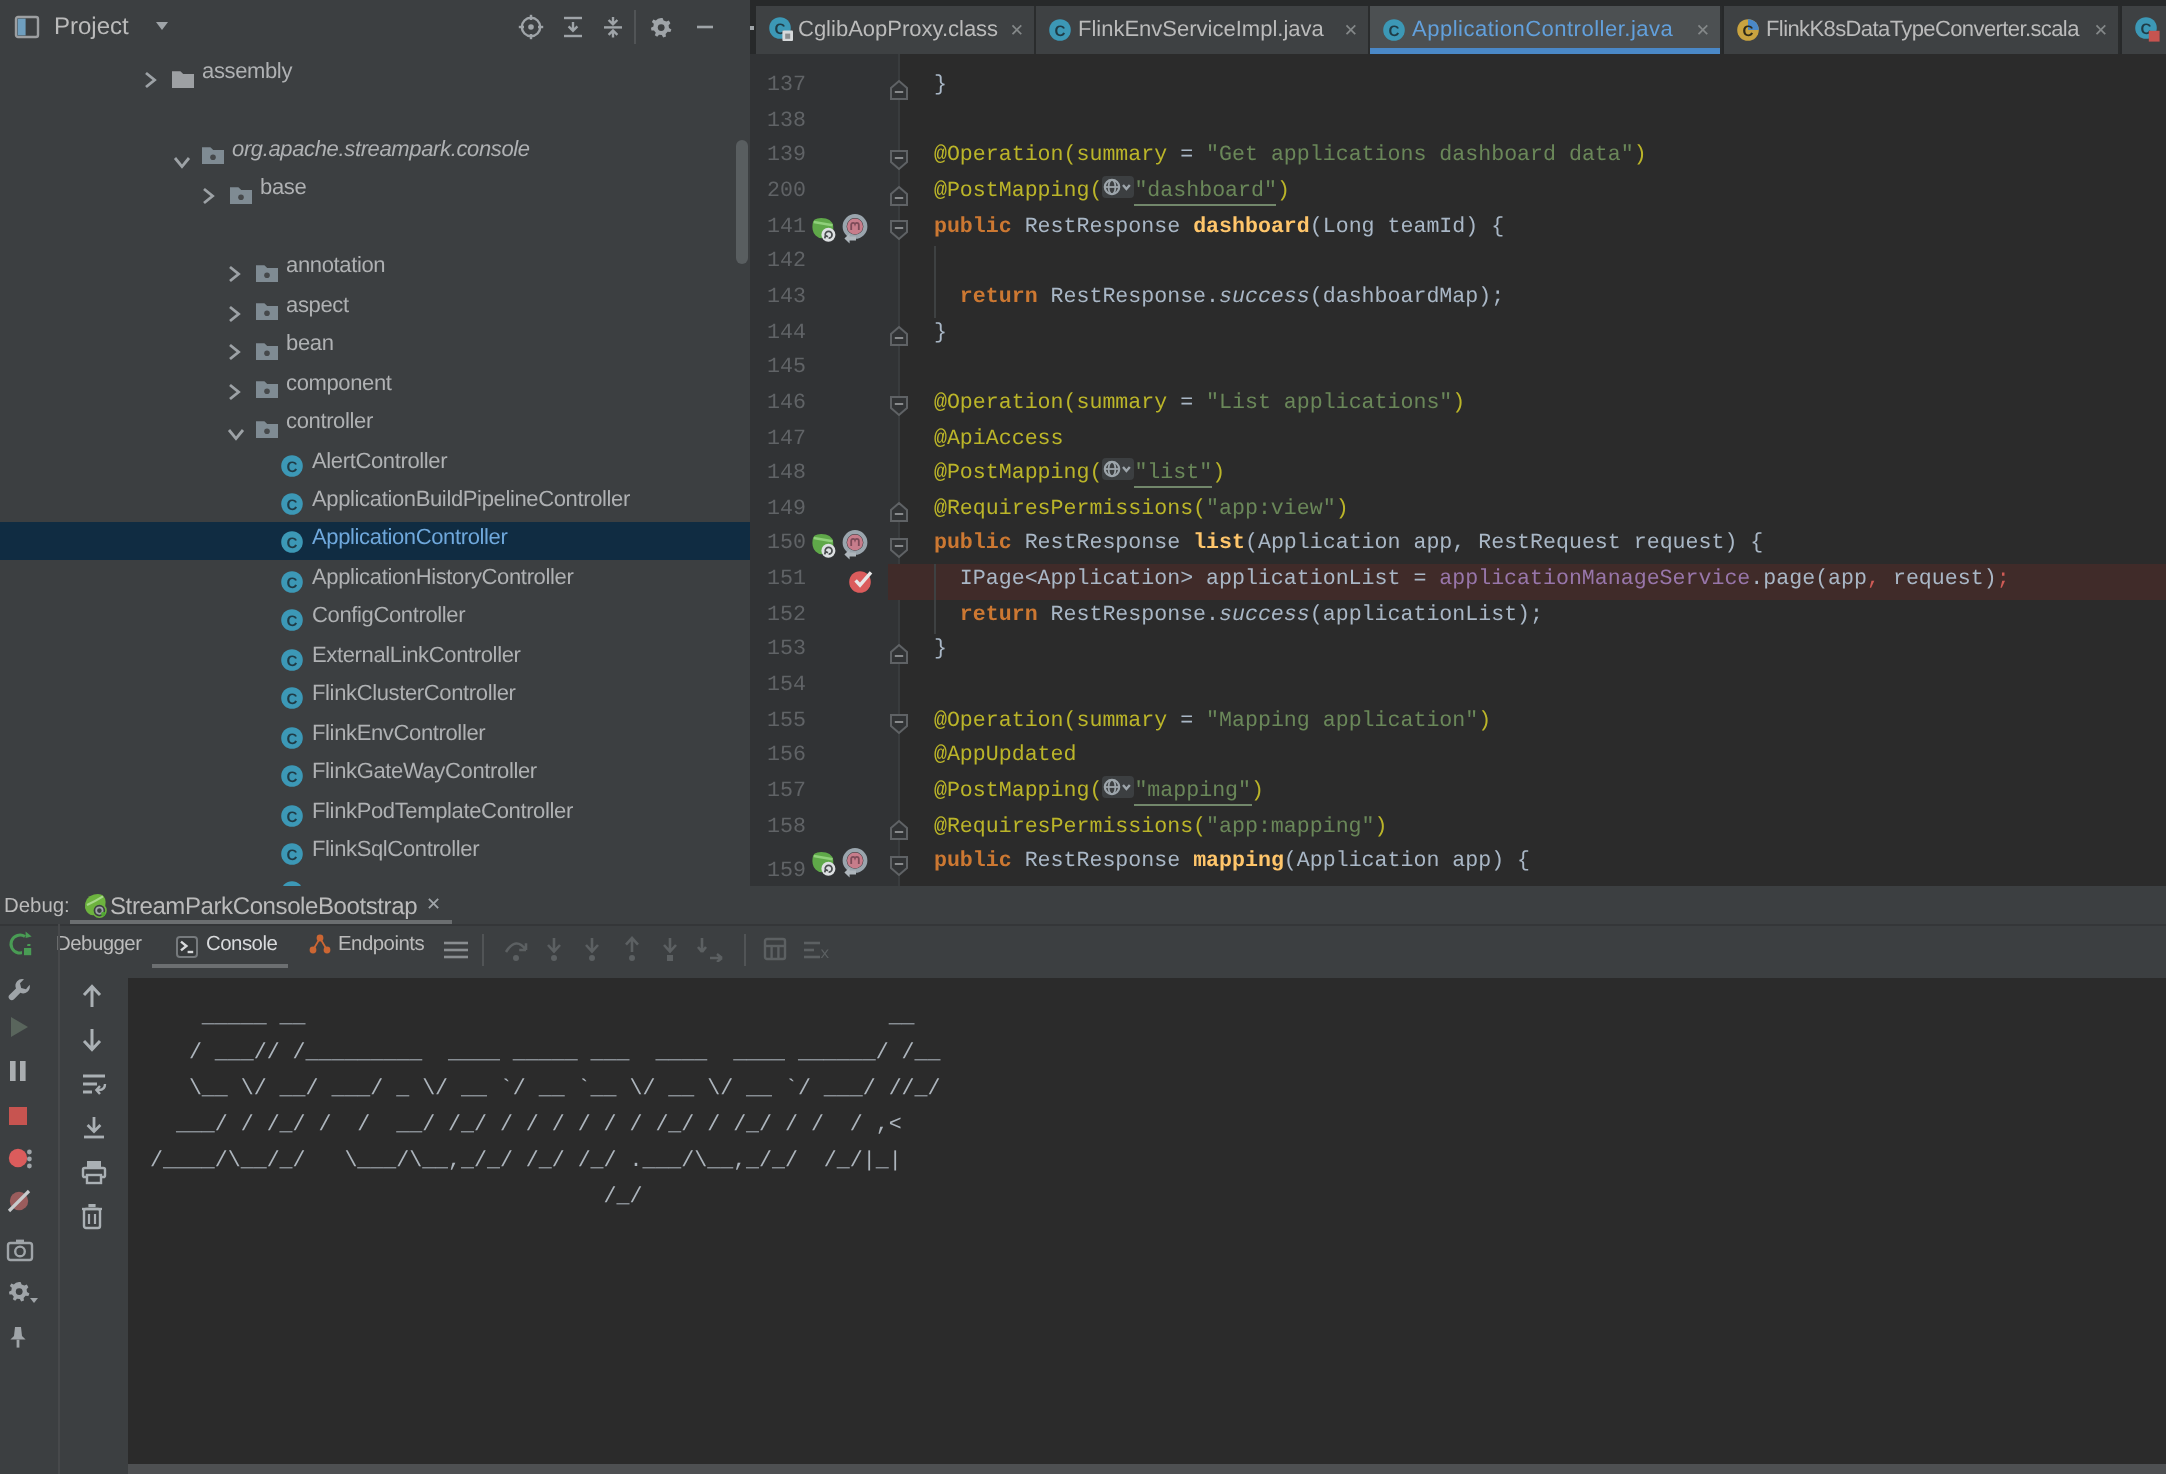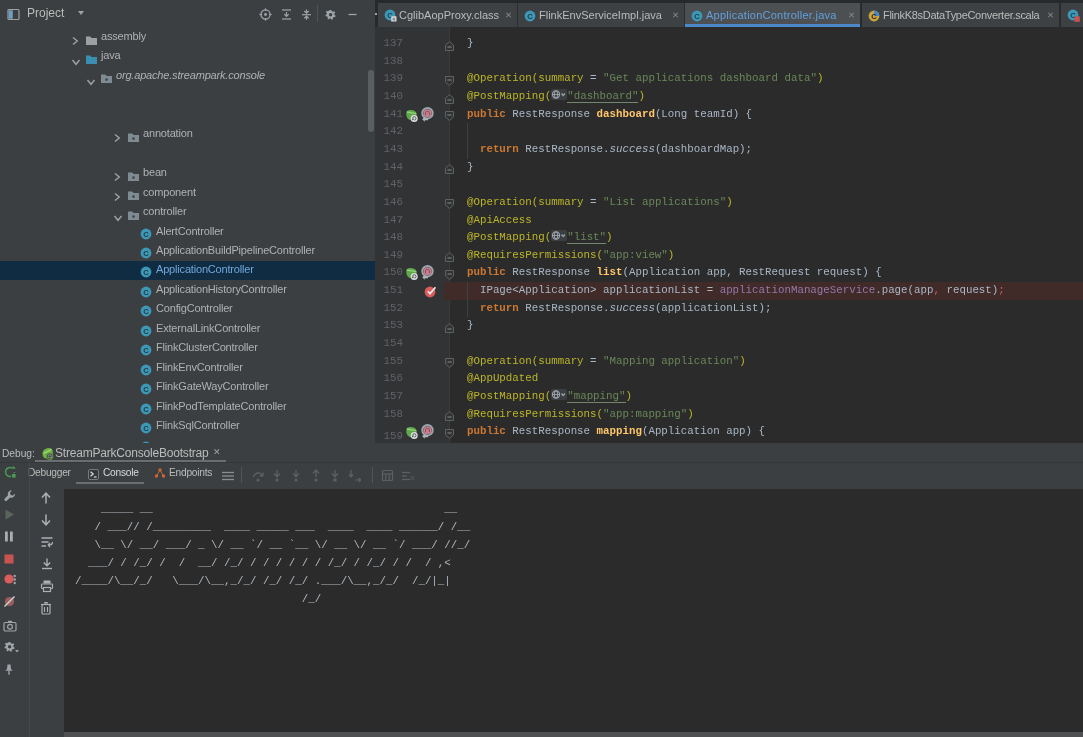--- a/index.html
+++ b/index.html
@@ -116,48 +116,59 @@
   </div>
   <div style="position:absolute;left:0;top:27.50px;width:375px;height:19.45px;">
       <span style="position:absolute;left:71px;top:4.5px"><svg width="8" height="10" viewBox="0 0 8 10">
           <path d="M2 1.5 L6.3 5 L2 8.5" fill="none" stroke="#9da2a6" stroke-width="1.4"></path>
         </svg></span>
       <span style="position:absolute;left:85px;top:4px"><svg width="13" height="11" viewBox="0 0 13 11">
           <path d="M1 1.6 H5.2 L6.6 3 H12 V10 H1 Z" fill="#9da0a3"></path>
         </svg></span>
       <span class="treetext" style="position:absolute;left:101px;top:2.5px">assembly</span>
     </div>
-    <div style="position:absolute;left:0;top:46.95px;width:375px;height:19.45px;">
-      <span style="position:absolute;left:71px;top:5.5px"><svg width="10" height="8" viewBox="0 0 10 8">
-          <path d="M1.5 2 L5 6.3 L8.5 2" fill="none" stroke="#9da2a6" stroke-width="1.4"></path>
-        </svg></span>
-      <span style="position:absolute;left:85px;top:4px"><svg width="13" height="11" viewBox="0 0 13 11">
-          <path d="M1 1.6 H5.2 L6.6 3 H12 V10 H1 Z" fill="#3a8fb0"></path>
-        </svg></span>
-      <span class="treetext" style="position:absolute;left:101px;top:2.5px">java</span>
-    </div>
     <div style="position:absolute;left:0;top:66.40px;width:375px;height:19.45px;font-style:italic;">
       <span style="position:absolute;left:86px;top:5.5px"><svg width="10" height="8" viewBox="0 0 10 8">
           <path d="M1.5 2 L5 6.3 L8.5 2" fill="none" stroke="#9da2a6" stroke-width="1.4"></path>
         </svg></span>
       <span style="position:absolute;left:100px;top:4px"><svg width="13" height="11" viewBox="0 0 13 11">
           <path d="M1 1.6 H5.2 L6.6 3 H12 V10 H1 Z" fill="#7f8b93"></path>
           <circle cx="6.5" cy="6.6" r="1.4" fill="#46494b"></circle>
         </svg></span>
       <span class="treetext" style="position:absolute;left:116px;top:2.5px">org.apache.streampark.console</span>
     </div>
+    <div style="position:absolute;left:0;top:85.85px;width:375px;height:19.45px;">
+      <span style="position:absolute;left:100px;top:4.5px"><svg width="8" height="10" viewBox="0 0 8 10">
+          <path d="M2 1.5 L6.3 5 L2 8.5" fill="none" stroke="#9da2a6" stroke-width="1.4"></path>
+        </svg></span>
+      <span style="position:absolute;left:114px;top:4px"><svg width="13" height="11" viewBox="0 0 13 11">
+          <path d="M1 1.6 H5.2 L6.6 3 H12 V10 H1 Z" fill="#7f8b93"></path>
+          <circle cx="6.5" cy="6.6" r="1.4" fill="#46494b"></circle>
+        </svg></span>
+      <span class="treetext" style="position:absolute;left:130px;top:2.5px">base</span>
+    </div>
     <div style="position:absolute;left:0;top:124.75px;width:375px;height:19.45px;">
       <span style="position:absolute;left:113px;top:4.5px"><svg width="8" height="10" viewBox="0 0 8 10">
           <path d="M2 1.5 L6.3 5 L2 8.5" fill="none" stroke="#9da2a6" stroke-width="1.4"></path>
         </svg></span>
       <span style="position:absolute;left:127px;top:4px"><svg width="13" height="11" viewBox="0 0 13 11">
           <path d="M1 1.6 H5.2 L6.6 3 H12 V10 H1 Z" fill="#7f8b93"></path>
           <circle cx="6.5" cy="6.6" r="1.4" fill="#46494b"></circle>
         </svg></span>
       <span class="treetext" style="position:absolute;left:143px;top:2.5px">annotation</span>
+    </div>
+    <div style="position:absolute;left:0;top:144.20px;width:375px;height:19.45px;">
+      <span style="position:absolute;left:113px;top:4.5px"><svg width="8" height="10" viewBox="0 0 8 10">
+          <path d="M2 1.5 L6.3 5 L2 8.5" fill="none" stroke="#9da2a6" stroke-width="1.4"></path>
+        </svg></span>
+      <span style="position:absolute;left:127px;top:4px"><svg width="13" height="11" viewBox="0 0 13 11">
+          <path d="M1 1.6 H5.2 L6.6 3 H12 V10 H1 Z" fill="#7f8b93"></path>
+          <circle cx="6.5" cy="6.6" r="1.4" fill="#46494b"></circle>
+        </svg></span>
+      <span class="treetext" style="position:absolute;left:143px;top:2.5px">aspect</span>
     </div>
     <div style="position:absolute;left:0;top:163.65px;width:375px;height:19.45px;">
       <span style="position:absolute;left:113px;top:4.5px"><svg width="8" height="10" viewBox="0 0 8 10">
           <path d="M2 1.5 L6.3 5 L2 8.5" fill="none" stroke="#9da2a6" stroke-width="1.4"></path>
         </svg></span>
       <span style="position:absolute;left:127px;top:4px"><svg width="13" height="11" viewBox="0 0 13 11">
           <path d="M1 1.6 H5.2 L6.6 3 H12 V10 H1 Z" fill="#7f8b93"></path>
           <circle cx="6.5" cy="6.6" r="1.4" fill="#46494b"></circle>
         </svg></span>
       <span class="treetext" style="position:absolute;left:143px;top:2.5px">bean</span>
@@ -277,21 +288,21 @@
         <line x1="3.4" y1="7" x2="7.6" y2="7" stroke="#87898b" stroke-width="1"></line>
       </svg></div>
     <div class="cline" style="top:8.00px"><span class="cd">  }</span></div>
     <div class="lnum" style="top:25.65px">138</div>
     <div class="lnum" style="top:43.30px">139</div>
     <div style="position:absolute;left:69px;top:45.90px"><svg width="11" height="12" viewBox="0 0 11 12">
         <path d="M1.5 1.5 H9.5 V7 L5.5 10.5 L1.5 7 Z" fill="#313335" stroke="#5f6265" stroke-width="1"></path>
         <line x1="3.4" y1="5" x2="7.6" y2="5" stroke="#87898b" stroke-width="1"></line>
       </svg></div>
     <div class="cline" style="top:43.30px"><span class="ca">  @Operation(</span><span class="ca">summary</span><span class="cd"> = </span><span class="cs">"Get applications dashboard data"</span><span class="ca">)</span></div>
-    <div class="lnum" style="top:60.95px">140</div>
+    <div class="lnum" style="top:60.95px">200</div>
     <div style="position:absolute;left:69px;top:63.55px"><svg width="11" height="12" viewBox="0 0 11 12">
         <path d="M5.5 1.5 L9.5 5 V10.5 H1.5 V5 Z" fill="#313335" stroke="#5f6265" stroke-width="1"></path>
         <line x1="3.4" y1="7" x2="7.6" y2="7" stroke="#87898b" stroke-width="1"></line>
       </svg></div>
     <div class="cline" style="top:60.95px"><span class="ca">  @PostMapping(</span><span class="globechip"><svg width="16" height="11" viewBox="0 0 16 11">
           <circle cx="5" cy="5.5" r="3.6" fill="none" stroke="#9da5ab" stroke-width="1.1"></circle>
           <ellipse cx="5" cy="5.5" rx="1.7" ry="3.6" fill="none" stroke="#9da5ab" stroke-width="0.9"></ellipse>
           <line x1="1.5" y1="5.5" x2="8.5" y2="5.5" stroke="#9da5ab" stroke-width="0.9"></line>
           <path d="M10.5 4.5 L12.2 6.5 L13.9 4.5" fill="none" stroke="#9da5ab" stroke-width="1.2"></path>
         </svg></span><span class="cs ul">"dashboard"</span><span class="ca">)</span></div>

